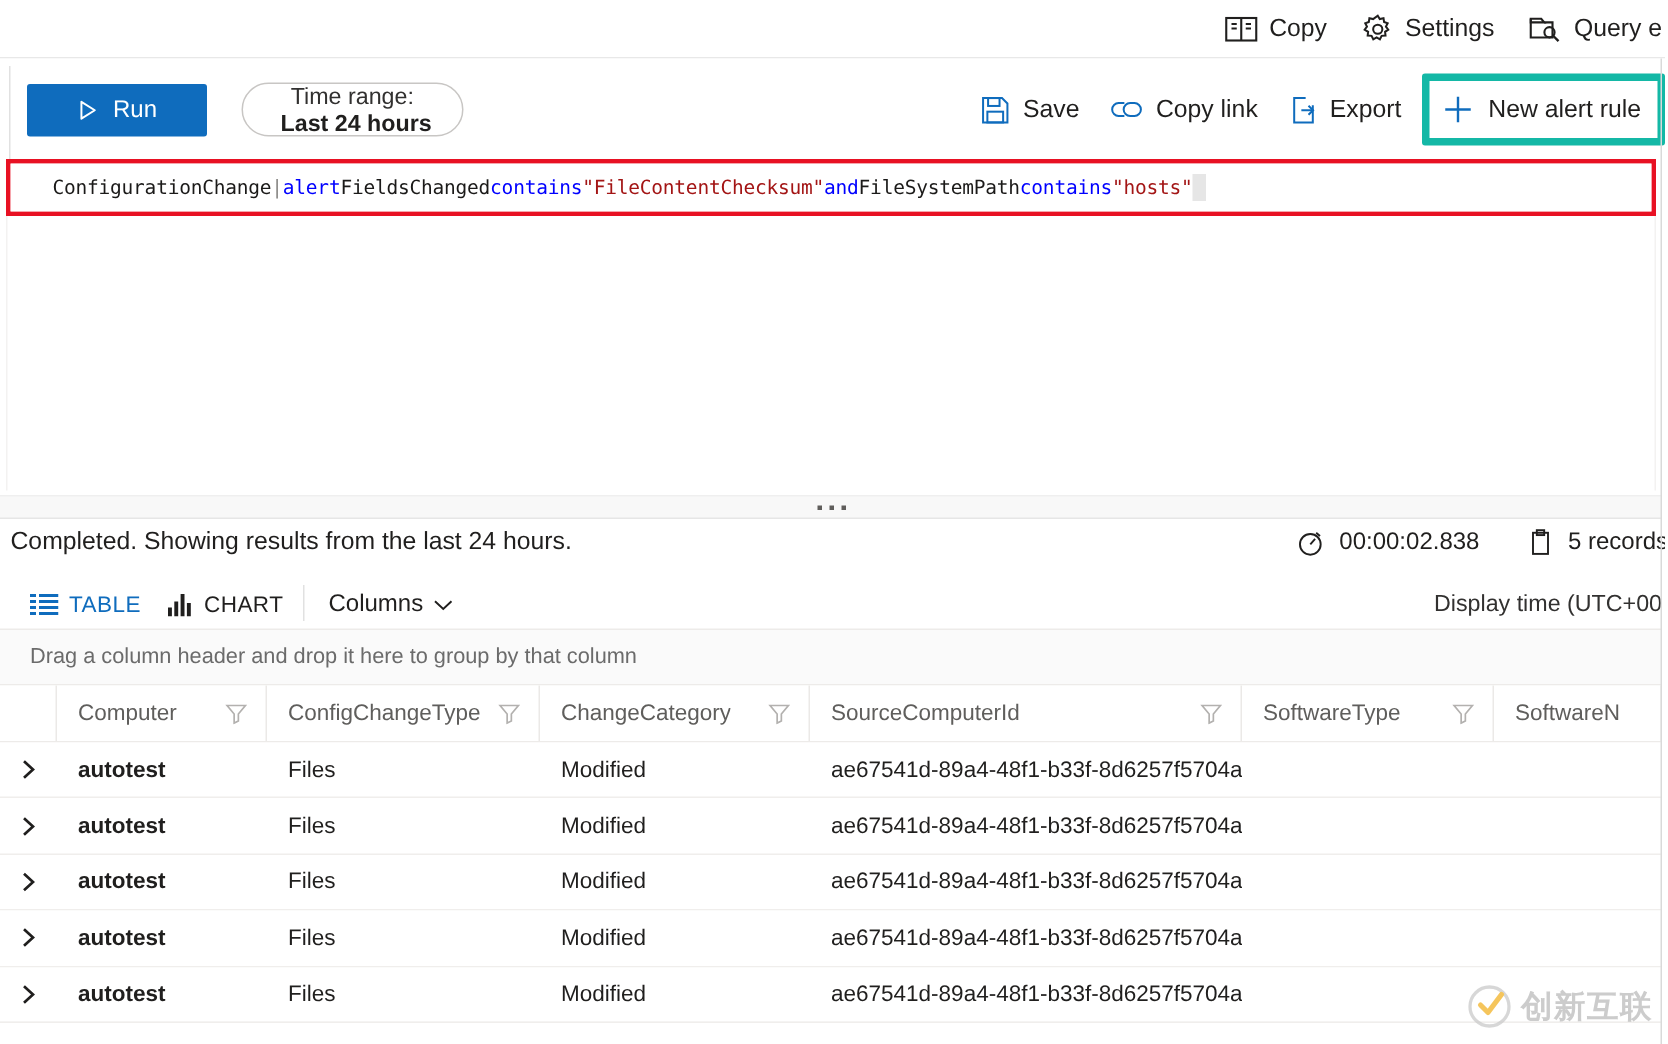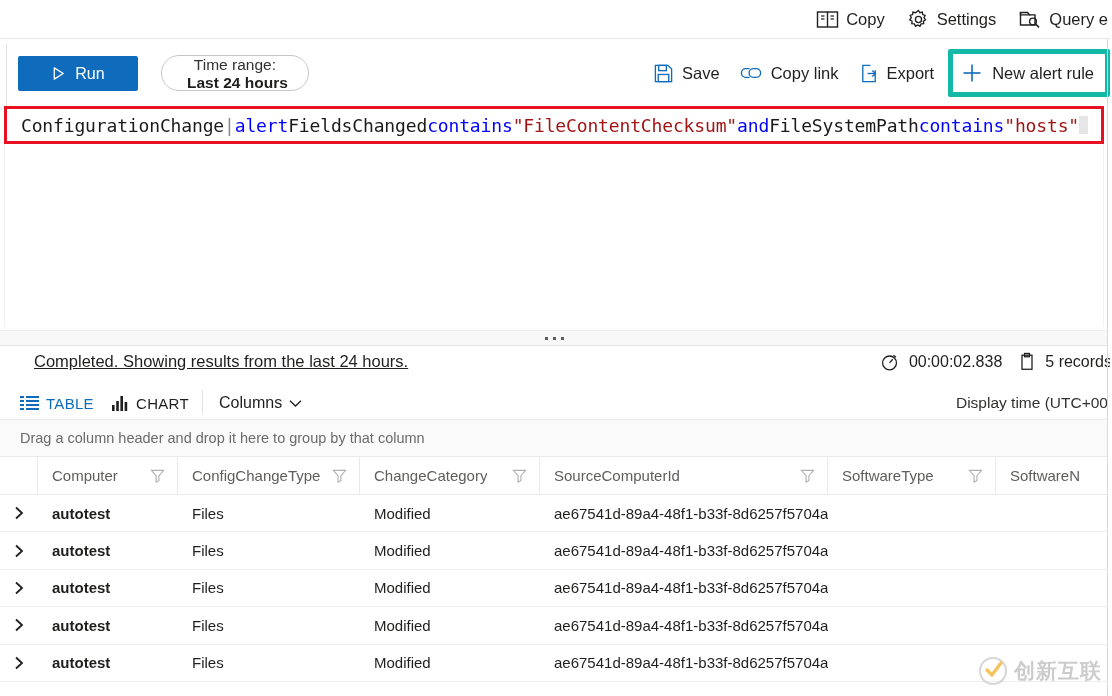--- a/index.html
+++ b/index.html
@@ -135,24 +135,24 @@
     box-sizing: border-box;
     border: 3px solid #e81123;
     background: #ffffff;
     overflow: hidden;
   }
   .query-inner {
     width: 100%; height: 100%;
     background: #ffffff;
     display: flex;
     align-items: center;
-    padding-left: 14px;
+    padding-left: 28px;
     box-sizing: border-box;
     font-family: "DejaVu Sans Mono", monospace;
-    font-size: 18px;
+    font-size: 13px;
     white-space: nowrap;
     letter-spacing: -0.15px;
   }
   .tok-plain { color: #1b1a19; }
   .tok-kw { color: #0000ff; }
   .tok-pipe { color: #8a8886; }
   .tok-str { color: #a31515; }
   .caret {
     display: inline-block;
     width: 9px;
@@ -184,31 +184,30 @@
     cursor: row-resize;
   }
   .grip { display: flex; gap: 5px; }
   .grip i {
     display: block;
     width: 3px; height: 3px;
     background: #605e5c;
   }
   .status-text {
     position: absolute;
-    left: 34px; top: 352px;
+    left: 7px; top: 352px;
     font-size: 16.5px;
     color: #201f1e;
     white-space: nowrap;
-    text-decoration: underline;
   }
   .status-meta {
     position: absolute;
     right: 0px; top: 352px;
     display: flex;
-    gap: 16px;
+    gap: 32px;
     font-size: 16px;
     color: #201f1e;
     white-space: nowrap;
   }
   .meta-item { display: flex; align-items: center; gap: 9px; }
 
   
   .table-toolbar {
     position: absolute;
     left: 0; top: 386px;

